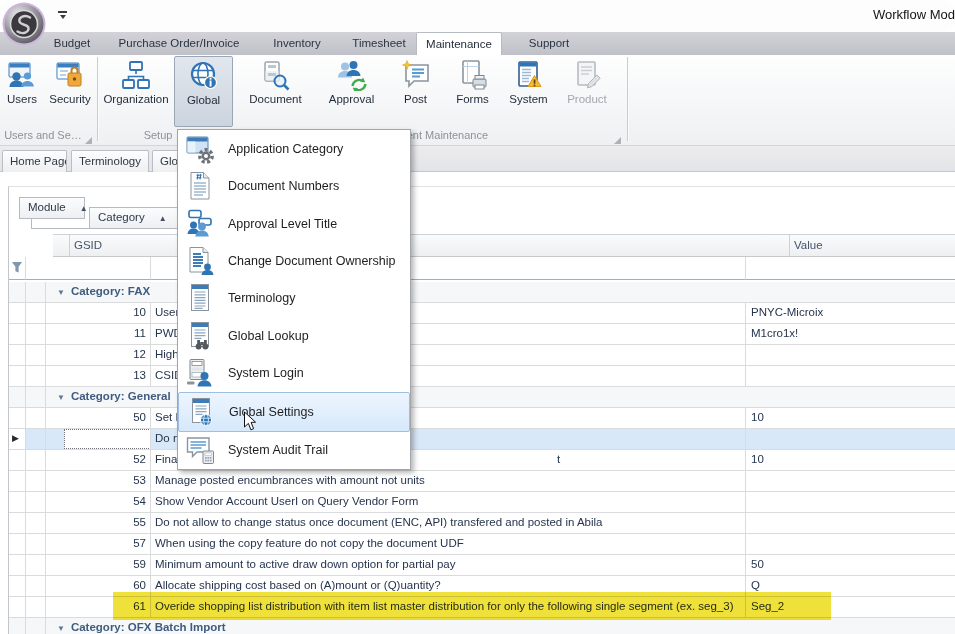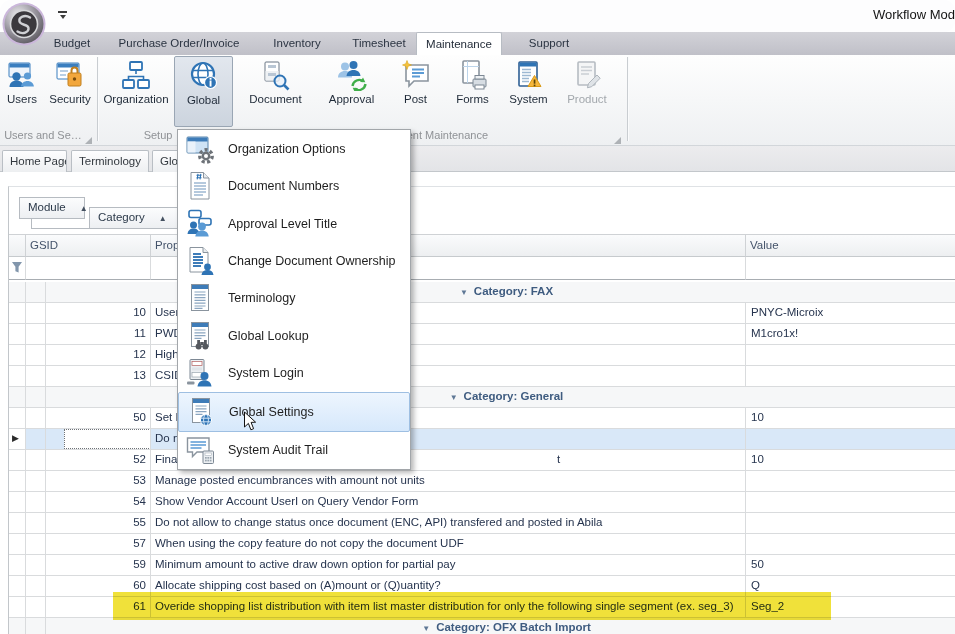--- a/index.html
+++ b/index.html
@@ -47,35 +47,35 @@
     border-left:1px solid #c2c6ca; border-top:1px solid #dfe2e5; background:#fff; font-size:11.5px; }
   .gbtn { position:absolute; height:22px; border:1px solid #b6bbc1;
     background:linear-gradient(#fbfcfd,#edeff2); color:#2c3a4a; font-size:11.5px;
     padding:3px 7px 8px 8px; }
   .gbtn .sort { font-size:8px; color:#44506030; color:#445060; margin-left:14px; }
   #gconnector { position:absolute; left:22px; top:31px; width:58px; height:11px;
     border-left:1px solid #b6bbc1; border-bottom:1px solid #b6bbc1; }
   .hdr-row { position:absolute; left:0; top:47px; width:947px; height:23px; }
   .hdr-cell { position:absolute; top:0; height:23px; background:linear-gradient(#fafbfc,#edeff1);
     border-right:1px solid #cfd2d5; border-bottom:1px solid #c6cacd; border-top:1px solid #cfd2d5;
-    color:#44536a; padding:4px 11px 0 4px; }
+    color:#44536a; padding:4px 11px 0 4px;margin-left:44px; }
   .flt-row { position:absolute; left:0; top:70px; width:947px; height:23px; }
   .flt-cell { position:absolute; top:0; height:23px; background:#fff;
     border-right:1px solid #d9dbdd; border-bottom:1px solid #a8adb2; }
   #rows { position:absolute; left:0; top:95px; width:947px; height:353px; }
   .grow { position:absolute; left:0; width:947px; height:21px; background:#fff; }
   .cell { position:absolute; top:0; height:21px; border-right:1px solid #d9dbdd;
     border-bottom:1px solid #d9dbdd; overflow:hidden; white-space:nowrap; }
   .c-ind   { left:0;   width:17px; }
   .c-indent{ left:17px; width:20px; }
   .c-gsid  { left:37px; width:105px; text-align:right; padding:3px 4px 0 0; color:#26344e; }
   .c-prop  { left:142px; width:595px; padding:3px 0 0 4px; color:#26344e; }
   .c-val   { left:737px; width:210px; padding:3px 0 0 5px; color:#26344e; }
   .c-group { left:37px; width:910px; border-right:none; padding:3px 0 0 3px;
-    background:#f6f7f8; color:#3f5c80; font-weight:bold;text-align:center; }
+    background:#f6f7f8; color:#3f5c80; font-weight:bold; }
   .grow.groupband .c-ind, .grow.groupband .c-indent { background:#f6f7f8; }
   .grp-arrow { font-size:8px; color:#5f7896; margin:0 6px 0 8px; font-weight:normal; }
   .grow.selected .c-gsid, .grow.selected .c-prop, .grow.selected .c-val, .grow.selected .c-indent { background:#d9e8f8; }
   .focus-cell { position:absolute; left:18px; top:0; width:123px; height:20px;
     background:#fff; border:1px dotted #6e7277; }
   .row-marker { position:absolute; left:3px; top:4px; font-size:9px; color:#2a2a2a; }
   .prop-suffix { position:absolute; left:406px; top:3px; color:#26344e; }
   
   #yellow-highlight { position:absolute; left:113px; top:592px; width:718px; height:28px;
     background:#f0e13a; mix-blend-mode:multiply; z-index:6; }
@@ -413,21 +413,21 @@
   <div id="menu">
       <div class="mitem">
         <span class="mic"><svg viewBox="0 0 30 30">
             <rect x="2" y="3" width="21" height="16" rx="1" fill="#cfe3f5" stroke="#5b86ad"></rect>
             <rect x="2.5" y="3.5" width="20" height="4" fill="#3e7cb8"></rect>
             <rect x="2.5" y="7.5" width="8" height="11" fill="#eaf2fa"></rect>
             <circle cx="21" cy="22" r="6.2" fill="none" stroke="#6d7278" stroke-width="3.4" stroke-dasharray="3 2.4"></circle>
             <circle cx="21" cy="22" r="4.4" fill="#6d7278"></circle>
             <circle cx="21" cy="22" r="2" fill="#fff"></circle>
           </svg></span>
-        <span class="mlab">Organization Options</span>
+        <span class="mlab">Application Category</span>
       </div>
       <div class="mitem">
         <span class="mic"><svg viewBox="0 0 30 30">
             <path d="M6 1.5h12.5l5.5 5.5v21H6z" fill="#fff" stroke="#8a949e"></path>
             <path d="M18.5 1.5v5.5H24" fill="#e8ecef" stroke="#8a949e"></path>
             <path d="M9 12h12M9 15h12M9 18h12M9 21h12M9 24h9" stroke="#9db8d2" stroke-width="1.3"></path>
             <path d="M11.5 4.2h5M11.5 6.8h5M13 2.8l-.8 5.5M15.8 2.8l-.8 5.5" stroke="#2f74b5" stroke-width="1.1"></path>
           </svg></span>
         <span class="mlab">Document Numbers</span>
       </div>

